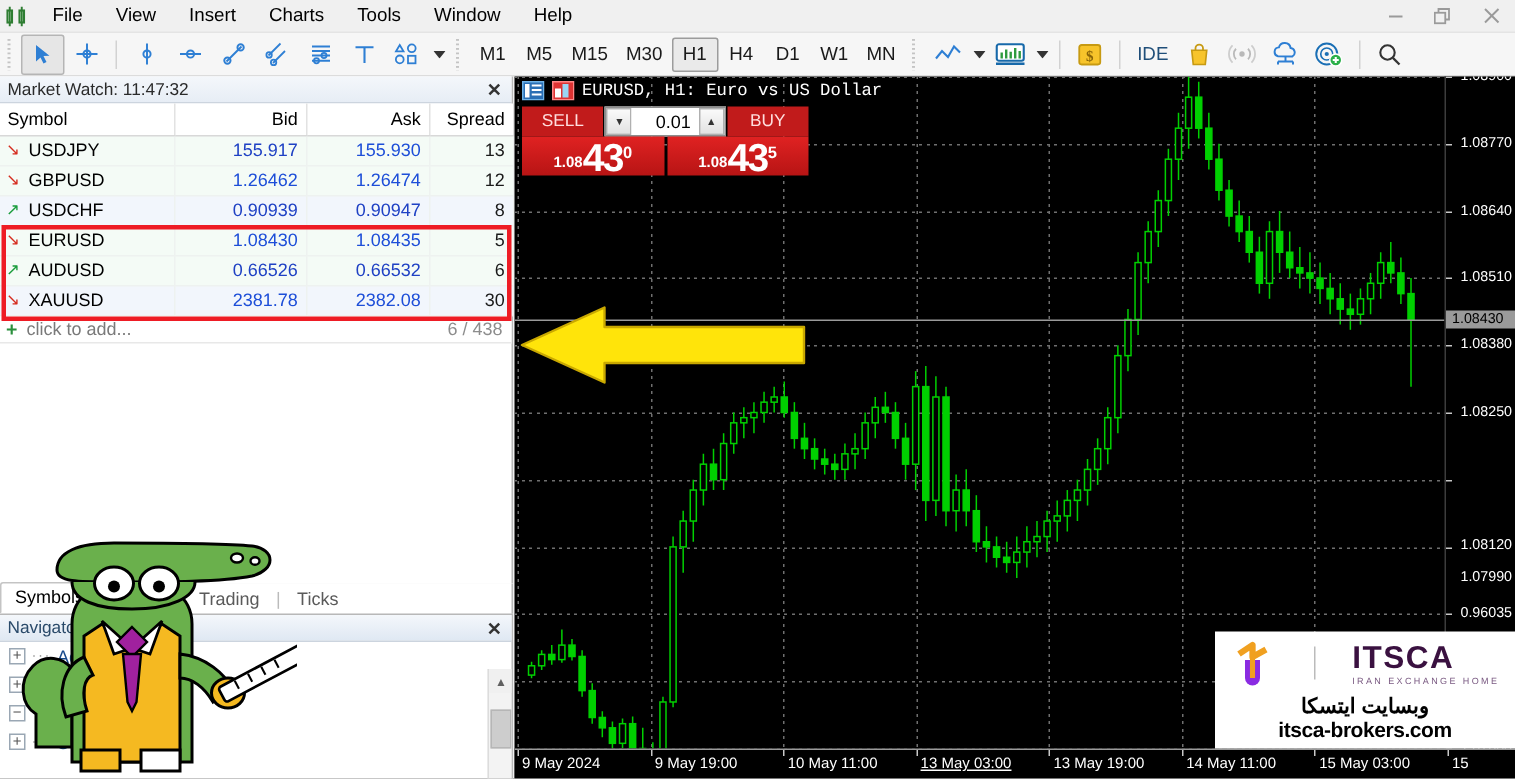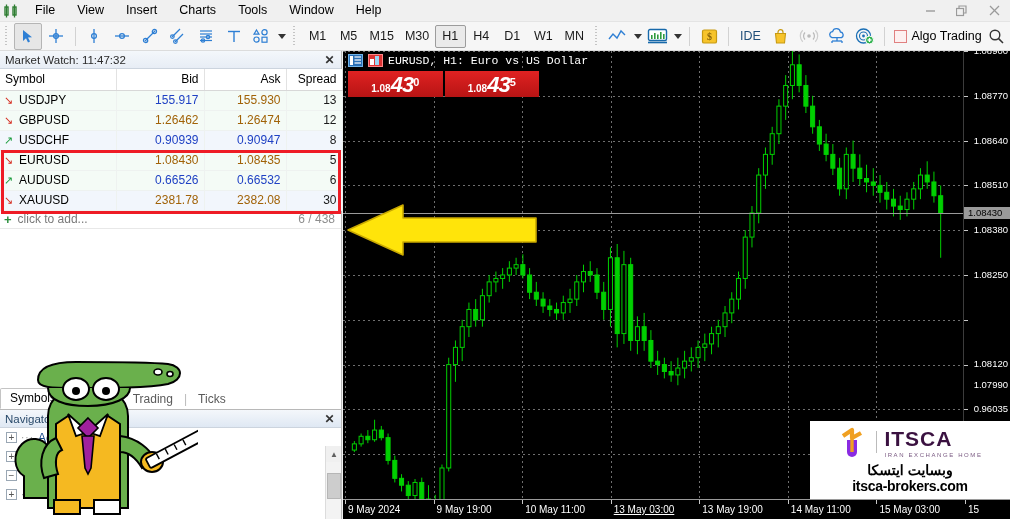--- a/index.html
+++ b/index.html
@@ -114,21 +114,21 @@
     border-bottom: 1px solid #eef2f0; border-right: 1px solid #eef2f0;
     text-align: right; white-space: nowrap;
   }
   .mw-table td.sym { text-align: left; padding-left: 4px; }
   .mw-table tr.r-even td { background: #f4fbf6; }
   .mw-table tr.r-odd  td { background: #f2f6fc; }
   .symcell { display: flex; align-items: center; gap: 6px; }
   .arrow { font-size: 11px; line-height: 11px; width: 9px; display:inline-block;}
   .arr-dn { color: #d52b1e; }
   .arr-up { color: #1a9c3c; }
-  .num-red  { color: #a16207; }
+  .num-red  { color: #1d4ed8; }
   .num-blue { color: #1f41c4; }
   .num-dark { color: #1a1a1a; }
   .mw-add {
     display: flex; align-items: center; height: 18px;
     padding: 0 6px 0 4px; font-size: 12px; color: #7a7a7a;
     background: #fff; border-bottom: 1px solid #e8e8e8;
   }
   .mw-plus { color: #2a8f3c; font-weight: bold; margin-right: 6px; font-size: 13px;}
   .mw-count { margin-left: auto; color: #8d8d8d; }
   .mw-highlight {
@@ -236,21 +236,21 @@
     padding-right: 5px; font-size: 12px; color: #000; background: #fff;
   }
   .octp-bot { height: 26px; display: flex; gap: 2px; }
   .oc-price {
     flex: 1; background: linear-gradient(to bottom, #e02222, #b71414);
     position: relative; color: #fff;
     display: flex; align-items: flex-end; justify-content: center;
     padding-bottom: 1px;
   }
   .p-small { font-size: 10px; font-weight: bold; line-height: 12px; padding-bottom: 1px;}
-  .p-big { font-size: 22px; font-weight: bold; line-height: 22px; letter-spacing: -1px; font-style: italic;}
+  .p-big { font-size: 26px; font-weight: bold; line-height: 22px; letter-spacing: -1px;}
   .p-sup { font-size: 11px; font-weight: bold; line-height: 12px; vertical-align: super; padding-bottom: 8px;}
 
   .price-line {
     position: absolute; left: 0; right: 0; height: 1px; background: #9a9a9a; z-index: 3;
   }
   .arrow-anno { position: absolute; z-index: 6; }
 
   
   .pscale {
     position: absolute; right: 0; top: 0; width: 47px; height: 448px;
@@ -276,21 +276,21 @@
     position: absolute; top: 4px; color: #fff; font-size: 10px; white-space: nowrap;
   }
   .ttick { position: absolute; top: 0; width: 1px; height: 4px; background: #c8c8c8; }
 
   
   .wm {
     position: absolute; right: 0; bottom: 20px; width: 200px; height: 78px;
     background: #fff; z-index: 7;
     display: flex; flex-direction: column; align-items: center; justify-content: center;
   }
-  .wm-row { display: flex; align-items: center; gap: 7px; }
+  .wm-row { display: flex; align-items: center; gap: 24px; }
   .wm-sep { width: 1px; height: 22px; background: #bbb; }
   .wm-itsca { font-size: 21px; font-weight: bold; color: #3a1140; letter-spacing: 1px; }
   .wm-sub { font-size: 6px; color: #7a5a82; letter-spacing: 1.6px; margin-top: 1px;}
   .wm-fa { font-size: 14px; font-weight: bold; color: #000; margin-top: 4px; direction: rtl;}
   .wm-url { font-size: 14px; font-weight: bold; color: #000; letter-spacing: -0.3px;}
 
   
   .mascot { position: absolute; left: 8px; top: 358px; width: 190px; height: 161px; z-index: 9; }
 </style>
 </head>
@@ -482,24 +482,20 @@
       <svg width="20" height="18" viewBox="0 0 20 18">
         <circle cx="8.5" cy="9" r="7" fill="none" stroke="#1a6fb5" stroke-width="1.3"></circle>
         <circle cx="8.5" cy="9" r="4" fill="none" stroke="#1a6fb5" stroke-width="1.1"></circle>
         <circle cx="8.5" cy="9" r="1.4" fill="#1a6fb5"></circle>
         <circle cx="14.5" cy="13" r="4" fill="#2bb04a" stroke="#fff" stroke-width="1"></circle>
         <line x1="14.5" y1="11" x2="14.5" y2="15" stroke="#fff" stroke-width="1.4"></line>
         <line x1="12.5" y1="13" x2="16.5" y2="13" stroke="#fff" stroke-width="1.4"></line>
       </svg>
     </div>
     <div class="tb-sep"></div>
-    <div class="algo-box">
-      <div class="algo-chk"></div>
-      <span class="algo-lbl">Algo Trading</span>
-    </div>
     <div class="tb-btn">
       <svg width="17" height="17" viewBox="0 0 17 17">
         <circle cx="7" cy="7" r="4.8" fill="none" stroke="#333" stroke-width="1.4"></circle>
         <line x1="10.6" y1="10.6" x2="15" y2="15" stroke="#333" stroke-width="1.5"></line>
       </svg>
     </div>
   </div>
 
   <div class="mw">
     <div class="panel-title">
@@ -856,20 +852,29 @@
         <svg width="15" height="13" viewBox="0 0 15 13">
           <rect x="0.5" y="0.5" width="14" height="12" fill="#d33" stroke="#f88"></rect>
           <rect x="2" y="5" width="4" height="6" fill="#fff"></rect>
           <rect x="7" y="2" width="4" height="9" fill="#9ad6f5"></rect>
         </svg>
       </span>
       <span class="ch-title">EURUSD, H1:  Euro vs US Dollar</span>
     </div>
 
     <div class="octp">
+      <div class="octp-top">
+        <div class="oc-sell">SELL</div>
+        <div class="oc-vol">
+          <div class="oc-spin">▼</div>
+          <div class="oc-vol-val">0.01</div>
+          <div class="oc-spin">▲</div>
+        </div>
+        <div class="oc-buy">BUY</div>
+      </div>
       <div class="octp-bot">
         <div class="oc-price">
           <span class="p-small">1.08</span>
             <span class="p-big">43</span>
             <span class="p-sup">0</span>
         </div>
         <div class="oc-price">
           <span class="p-small">1.08</span>
             <span class="p-big">43</span>
             <span class="p-sup">5</span>

